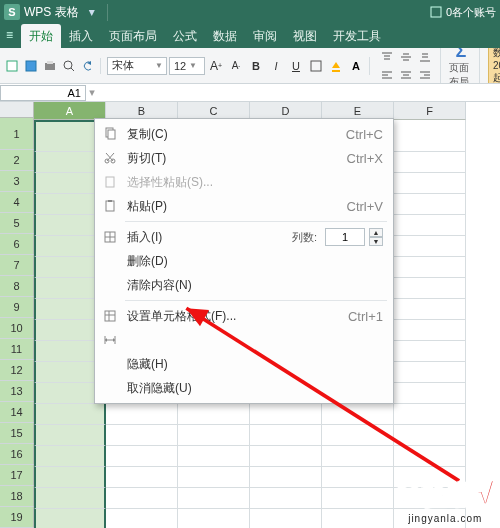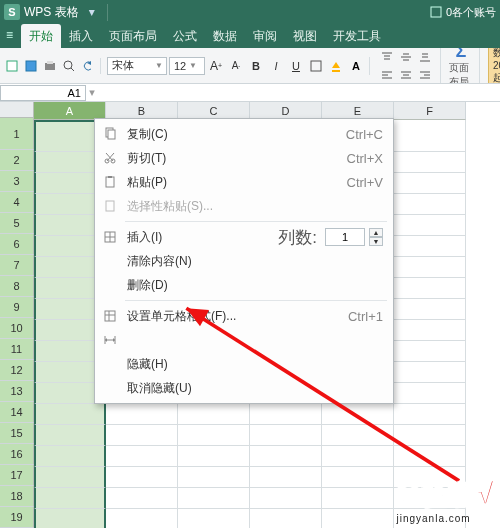--- a/index.html
+++ b/index.html
@@ -66,21 +66,21 @@
   .ctx .mi .maccel{ color:#888; font-size:13px; }
   .ctx .sep { height:1px; background:#e1e5e8; margin:3px 6px 3px 30px; }
   .ctx .mi.disabled { color:#aaa; }
   .ctx .insert-row .spin { display:flex; align-items:center; gap:4px;}
   .ctx .insert-row .spin input{ width:40px; height:18px; border:1px solid #b8c2c8; text-align:center; font-size:11px;}
   .ctx .insert-row .spin .sbtns{ display:flex; flex-direction:column; }
   .ctx .insert-row .spin .sbtn{ width:14px;height:9px; border:1px solid #b8c2c8; background:#f4f5f6; font-size:7px; line-height:7px; text-align:center;}
 
   
   .arrow { position:absolute; left:120px; top:290px; width:360px; height:200px; z-index:12; pointer-events:none;}
-  .wm-wrap{position:absolute; right:6px; bottom:4px; z-index:14; text-align:left;}
+  .wm-wrap{position:absolute; right:6px; bottom:4px; z-index:14; text-align:center;}
   .wm-wrap .url{font-size:10px; letter-spacing:1px; color:#222; text-shadow:0 0 2px #fff,0 0 2px #fff;}
 
   
   svg{display:block;}
 </style>
 </head>
 <body>
 
 <div class="titlebar">
   <div class="logo">
@@ -447,64 +447,64 @@
         <svg width="14" height="14">
           <circle cx="4" cy="10" r="2" fill="none" stroke="#888"></circle>
           <circle cx="10" cy="10" r="2" fill="none" stroke="#888"></circle>
           <line x1="4" y1="10" x2="11" y2="2" stroke="#888"></line>
           <line x1="10" y1="10" x2="3" y2="2" stroke="#888"></line>
         </svg>
       </span>
     <span class="mlabel">剪切(T)</span>
     <span class="maccel">Ctrl+X</span>
   </div>
+  <div class="mi disabled">
+    <span class="mico">
+        <svg width="14" height="14">
+          <rect x="3" y="2" width="8" height="10" fill="none" stroke="#bbb"></rect>
+        </svg>
+      </span>
+    <span class="mlabel">选择性粘贴(S)...</span>
+  </div>
   <div class="mi">
     <span class="mico">
         <svg width="14" height="14">
           <rect x="3" y="2" width="8" height="10" fill="none" stroke="#888"></rect>
           <rect x="5" y="1" width="4" height="2" fill="#888"></rect>
         </svg>
       </span>
     <span class="mlabel">粘贴(P)</span>
     <span class="maccel">Ctrl+V</span>
-  </div>
-  <div class="mi disabled">
-    <span class="mico">
-        <svg width="14" height="14">
-          <rect x="3" y="2" width="8" height="10" fill="none" stroke="#bbb"></rect>
-        </svg>
-      </span>
-    <span class="mlabel">选择性粘贴(S)...</span>
   </div>
   <div class="sep"></div>
   <div class="mi insert-row">
     <span class="mico">
         <svg width="14" height="14">
           <rect x="2" y="2" width="10" height="10" fill="none" stroke="#888"></rect>
           <line x1="7" y1="2" x2="7" y2="12" stroke="#888"></line>
           <line x1="2" y1="7" x2="12" y2="7" stroke="#888"></line>
         </svg>
       </span>
     <span class="mlabel">插入(I)</span>
-    <span style="font-size:17px;color:#555;">列数:</span>
+    <span style="font-size:11px;color:#555;">列数:</span>
     <span class="spin">
       <input value="1" style="">
       <span class="sbtns">
         <span class="sbtn">▲</span>
         <span class="sbtn">▼</span>
       </span>
     </span>
   </div>
   <div class="mi">
     <span class="mico"></span>
+    <span class="mlabel">删除(D)</span>
+  </div>
+  <div class="mi">
+    <span class="mico"></span>
     <span class="mlabel">清除内容(N)</span>
-  </div>
-  <div class="mi">
-    <span class="mico"></span>
-    <span class="mlabel">删除(D)</span>
   </div>
   <div class="sep"></div>
   <div class="mi">
     <span class="mico">
         <svg width="14" height="14">
           <rect x="2" y="2" width="10" height="10" fill="none" stroke="#888"></rect>
           <line x1="2" y1="6" x2="12" y2="6" stroke="#888"></line>
           <line x1="6" y1="2" x2="6" y2="12" stroke="#888"></line>
         </svg>
       </span>

